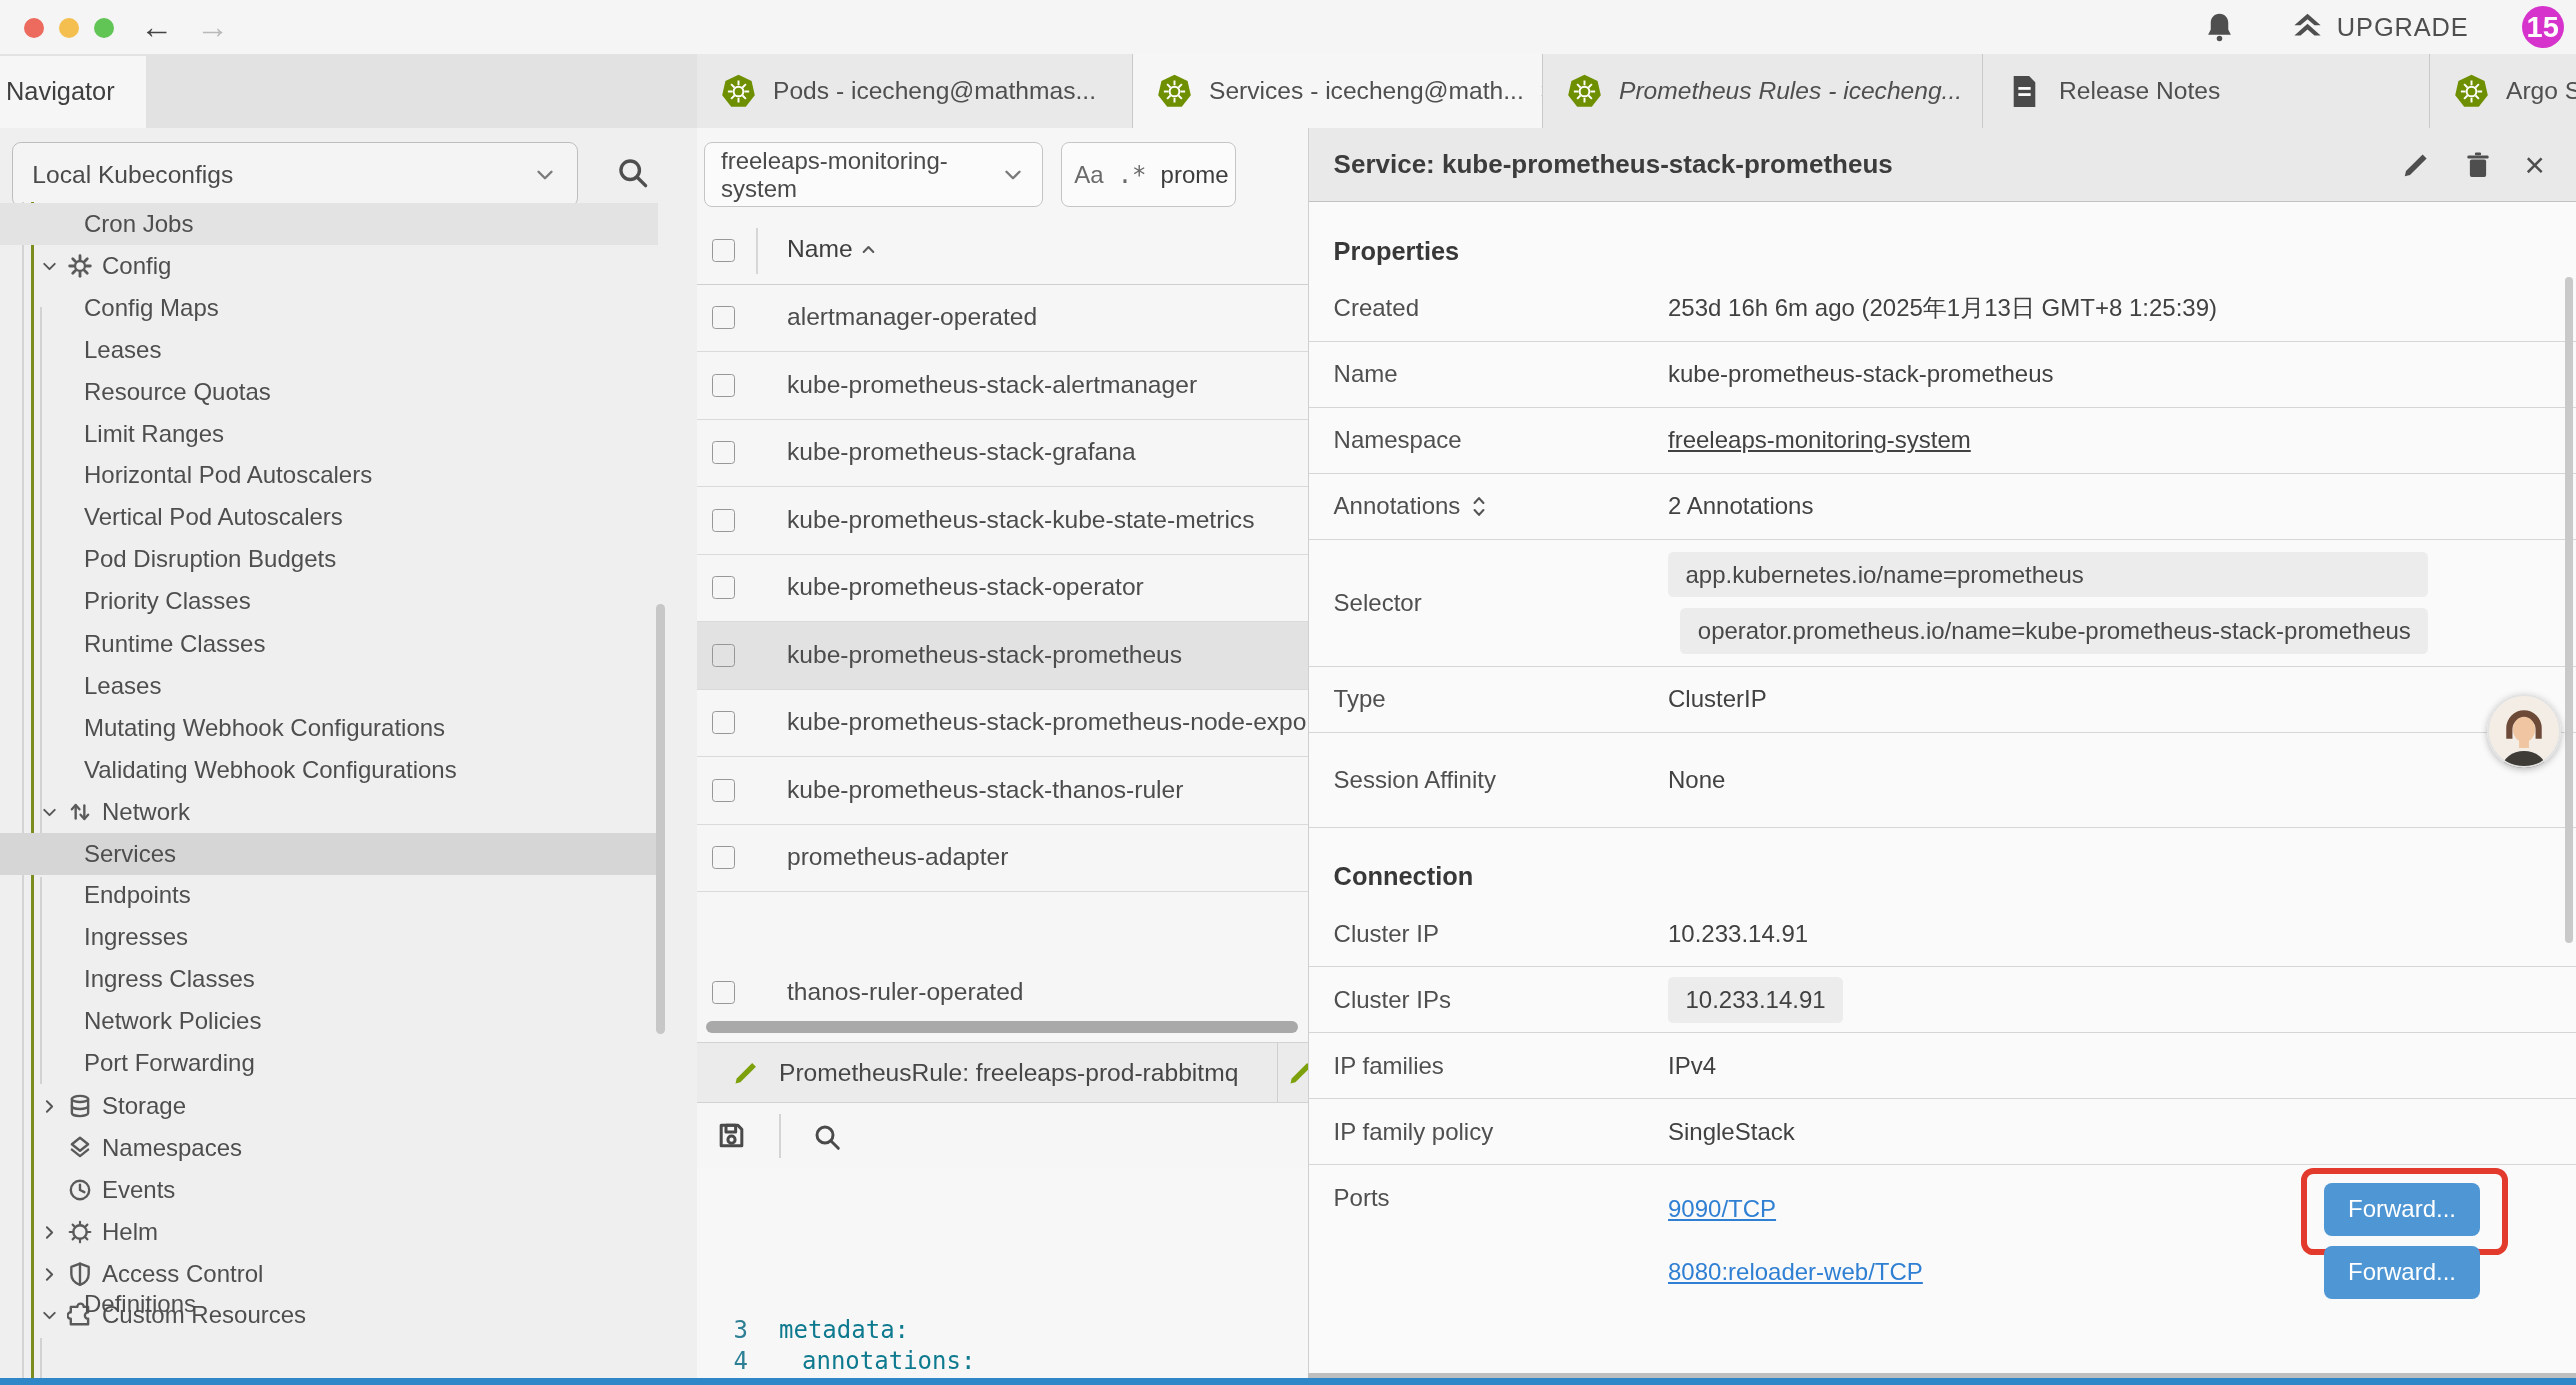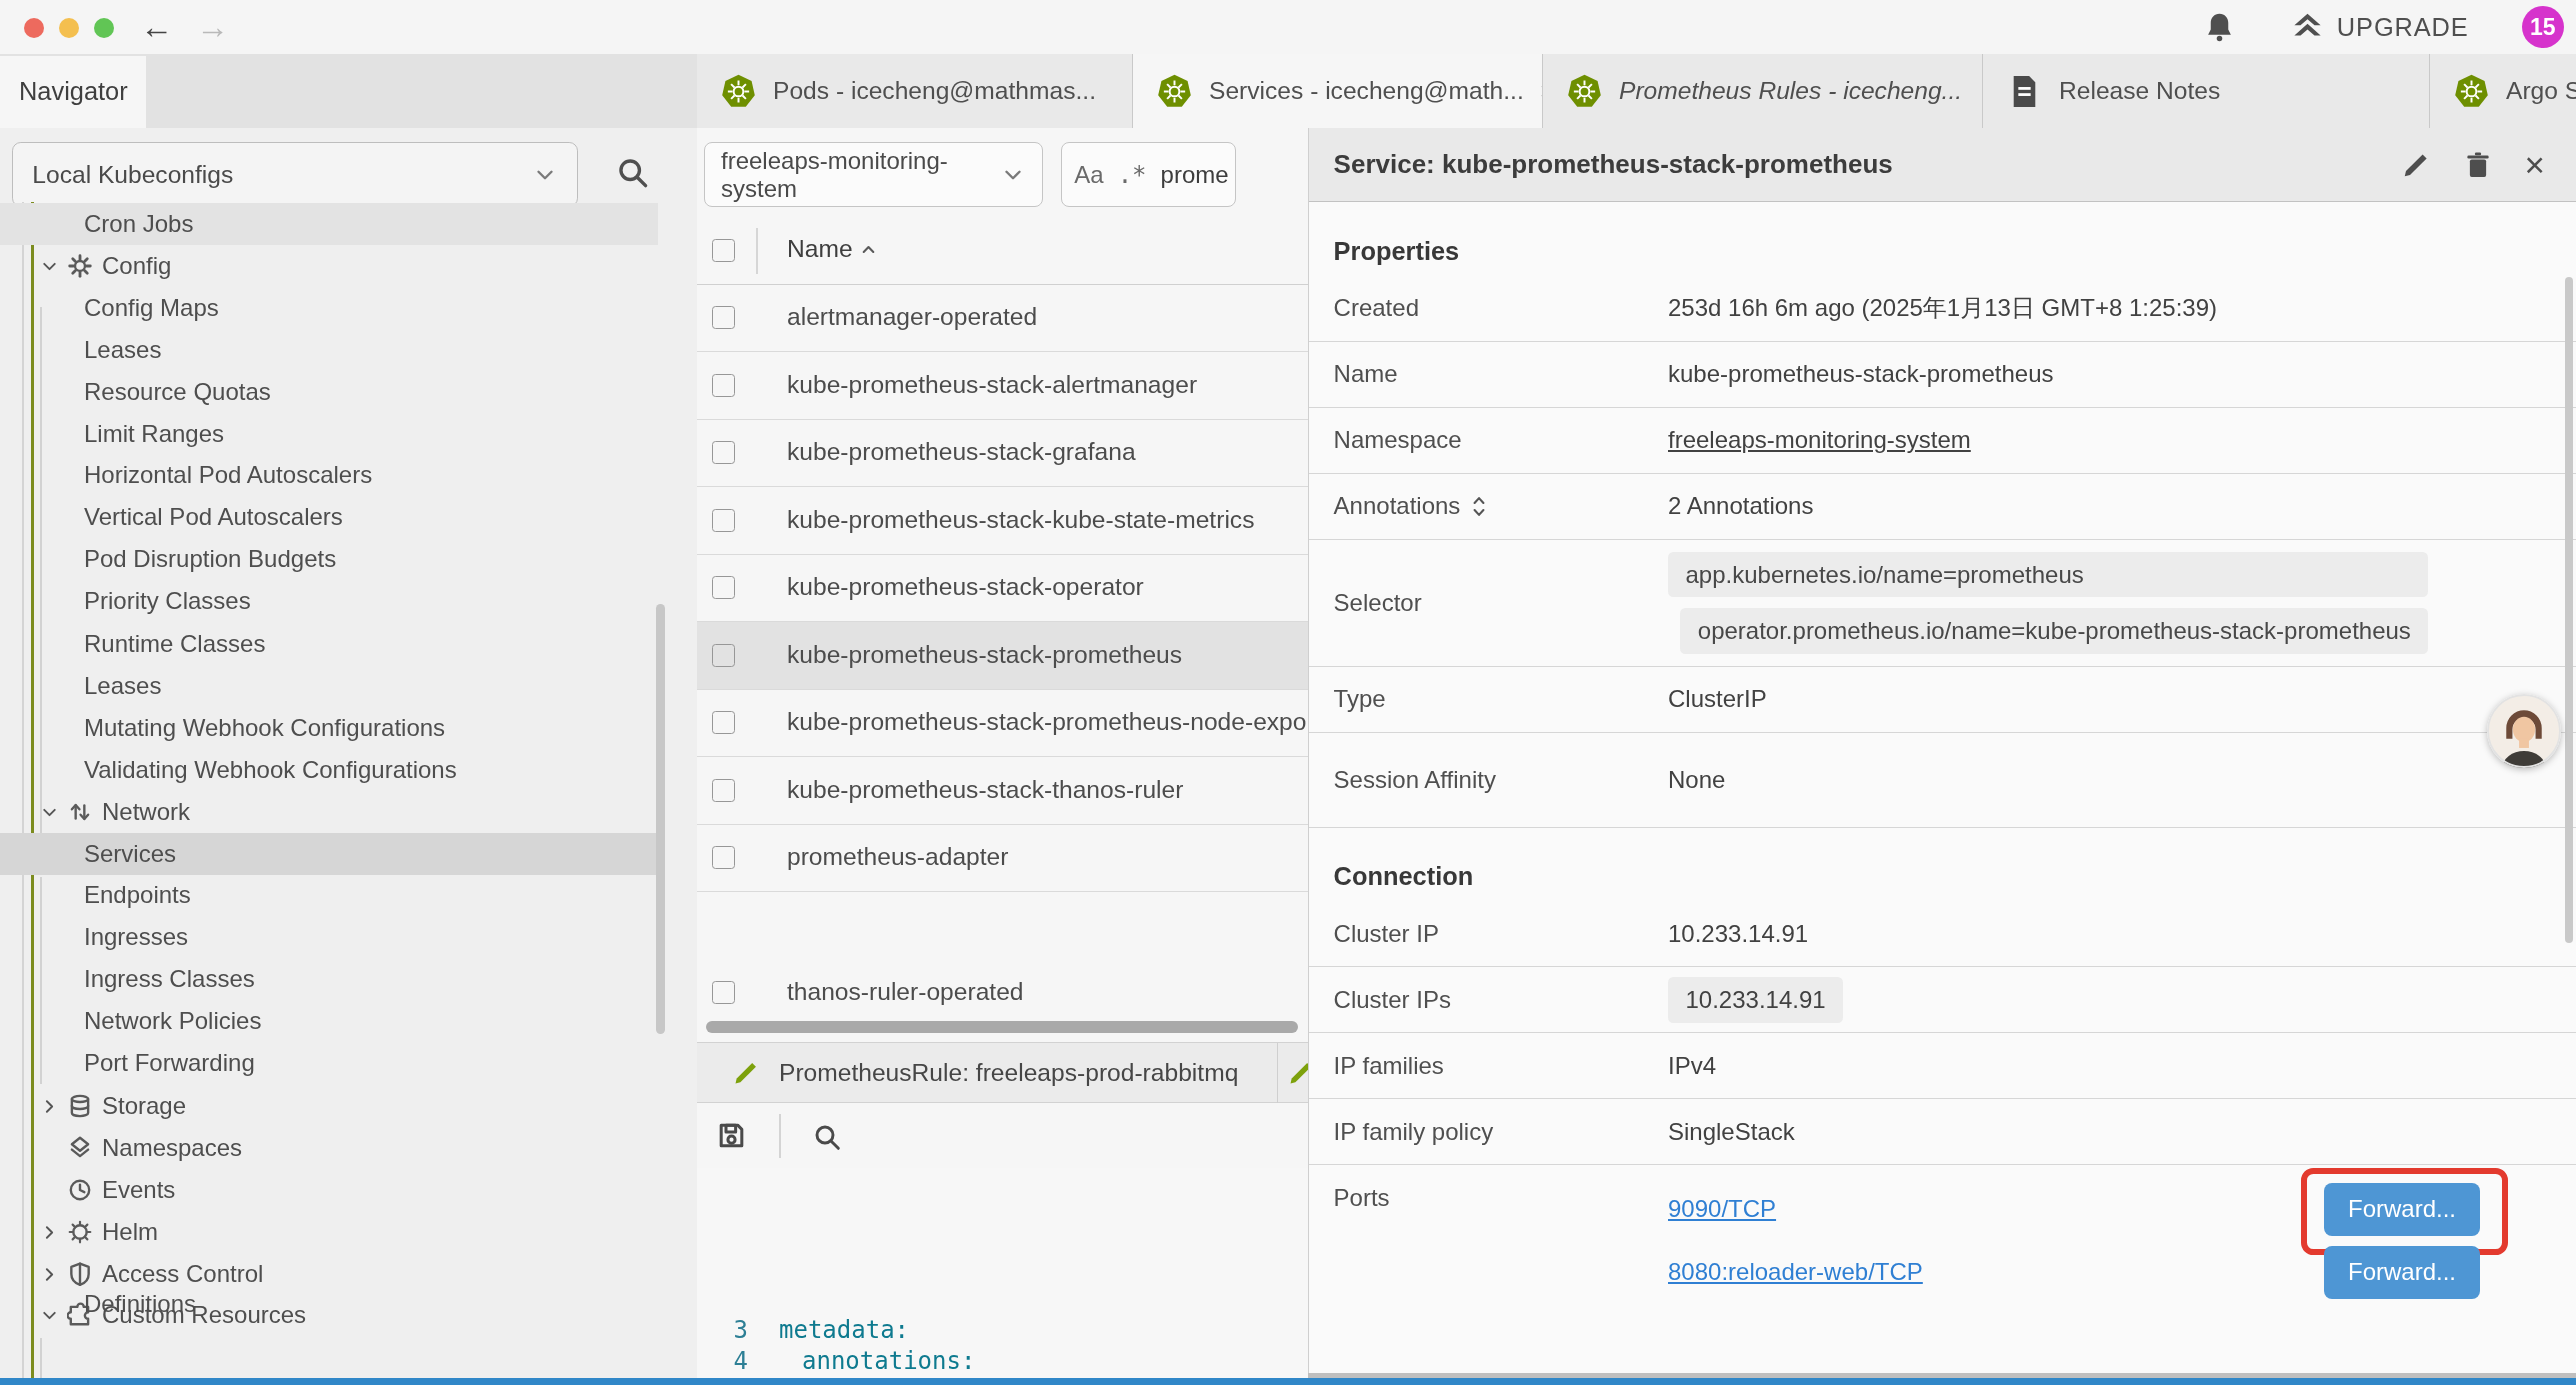--- a/index.html
+++ b/index.html
@@ -7,25 +7,25 @@
        font-family:"Liberation Sans", sans-serif;background:#f6f6f6;color:#4c4c4c;
        -webkit-font-smoothing:antialiased;}
   .abs{position:absolute;}
   
   #titlebar{left:0;top:0;width:2576px;height:54px;background:#f5f5f5;border-bottom:0.9px solid #dcdcdc;}
   .tl{position:absolute;top:17.5px;width:20px;height:20px;border-radius:50%;}
   .navarrow{position:absolute;top:7px;font-size:33px;line-height:39px;}
   #tb-right{position:absolute;right:0;top:0;height:54px;display:flex;align-items:center;}
   #upgrade-wrap{display:flex;align-items:center;gap:12.3px;color:#4f4f4f;font-size:25.4px;letter-spacing:0.9px;}
   #badge{width:42px;height:42px;border-radius:50%;display:flex;align-items:center;justify-content:center;
-         color:#fff;font-size:23px;font-weight:bold;margin-left:53px;margin-right:12.3px;}
+         color:#fff;font-size:29px;font-weight:bold;margin-left:53px;margin-right:12.3px;}
   
   #tabstrip{left:0;top:54px;width:2576px;height:74px;background:#e2e2e2;}
   #nav-tab{position:absolute;left:0;top:1.8px;width:146px;height:72px;background:#f6f6f6;
-           display:flex;align-items:center;padding-left:19px;font-size:25.4px;color:#3f3f3f;box-sizing:border-box;}
+           display:flex;align-items:center;padding-left:6px;font-size:25.4px;color:#3f3f3f;box-sizing:border-box;}
   #doc-tabs{position:absolute;left:697px;top:0;height:74px;display:flex;}
   .doc-tab{height:74px;box-sizing:border-box;border-right:0.9px solid #c9c9c9;background:#e9e9e9;
            display:flex;align-items:center;padding-left:23px;gap:16px;font-size:24.6px;color:#4f4f4f;overflow:hidden;white-space:nowrap;}
   .doc-tab.active{background:#f6f6f6;}
   .doc-tab.italic .tab-label{font-style:italic;}
   .tab-close{margin-left:auto;margin-right:17.5px;font-size:26px;color:#555;}
   
   #sidebar{left:0;top:128px;width:697px;height:1250px;background:#efefef;overflow:hidden;}
   #kubeconfig{position:absolute;left:12.3px;top:14px;width:566px;height:65px;box-sizing:border-box;
               border:1.8px solid #bdbdbd;border-radius:8.8px;background:#f4f4f4;display:flex;align-items:center;

